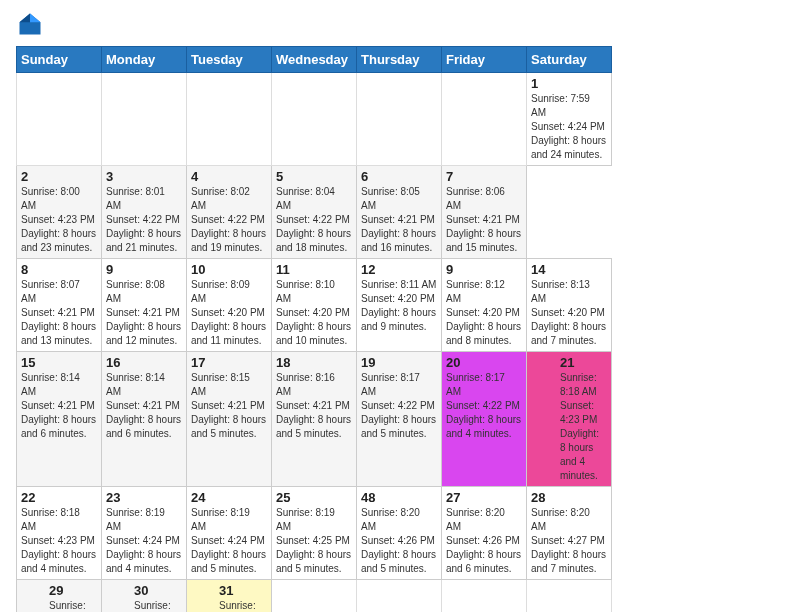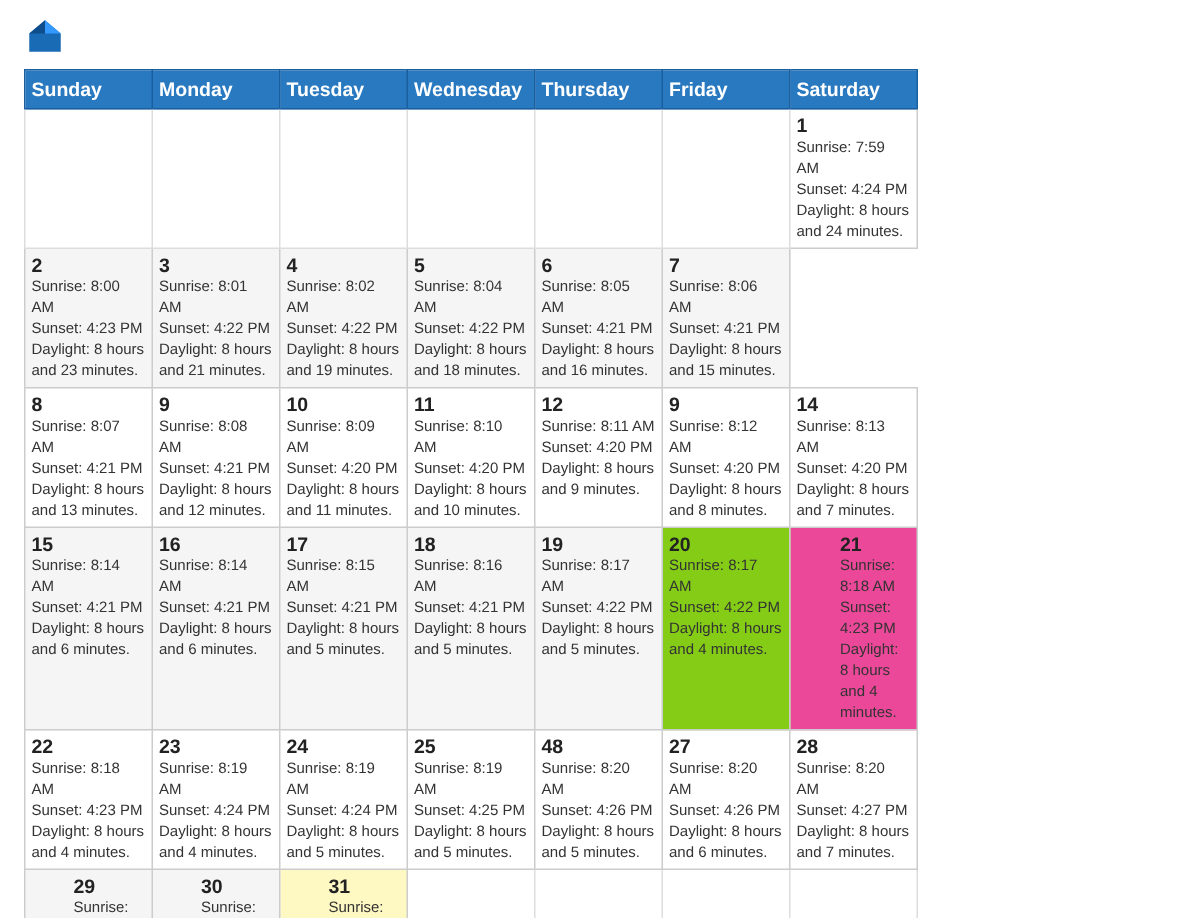--- a/index.html
+++ b/index.html
@@ -221,21 +221,21 @@
             <div class="day-info">Sunrise: 8:15 AM<br>Sunset: 4:21 PM<br>Daylight: 8 hours and 5 minutes.</div>
           </td>
           <td style="background: rgb(245, 245, 245); margin-left: 43px;">
             <span class="day-num">18</span>
             <div class="day-info">Sunrise: 8:16 AM<br>Sunset: 4:21 PM<br>Daylight: 8 hours and 5 minutes.</div>
           </td>
           <td style="background: rgb(245, 245, 245);">
             <span class="day-num">19</span>
             <div class="day-info">Sunrise: 8:17 AM<br>Sunset: 4:22 PM<br>Daylight: 8 hours and 5 minutes.</div>
           </td>
-          <td style="background: #84cc16;">
+          <td style="background: #d946ef;">
             <span class="day-num">20</span>
             <div class="day-info">Sunrise: 8:17 AM<br>Sunset: 4:22 PM<br>Daylight: 8 hours and 4 minutes.</div>
           </td>
           <td style="background: #ec4899; padding-left: 33px;">
             <span class="day-num">21</span>
             <div class="day-info">Sunrise: 8:18 AM<br>Sunset: 4:23 PM<br>Daylight: 8 hours and 4 minutes.</div>
           </td>
         </tr>
         <tr>
           <td>

